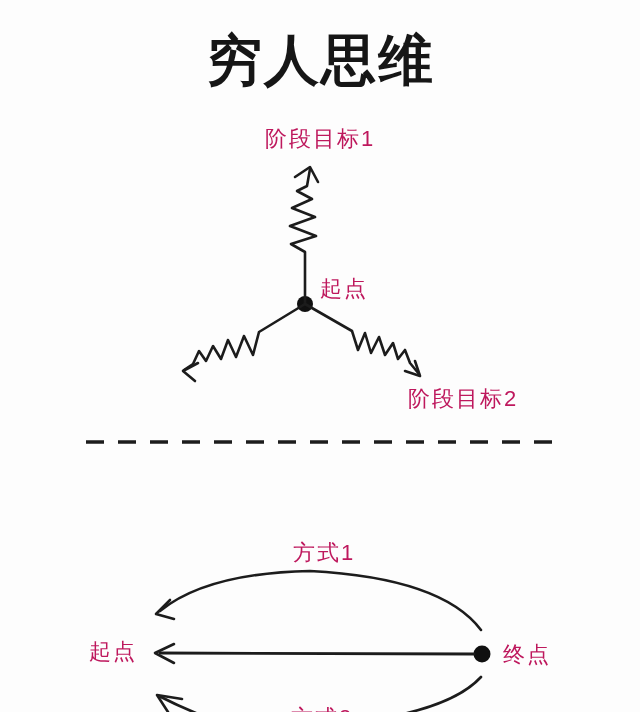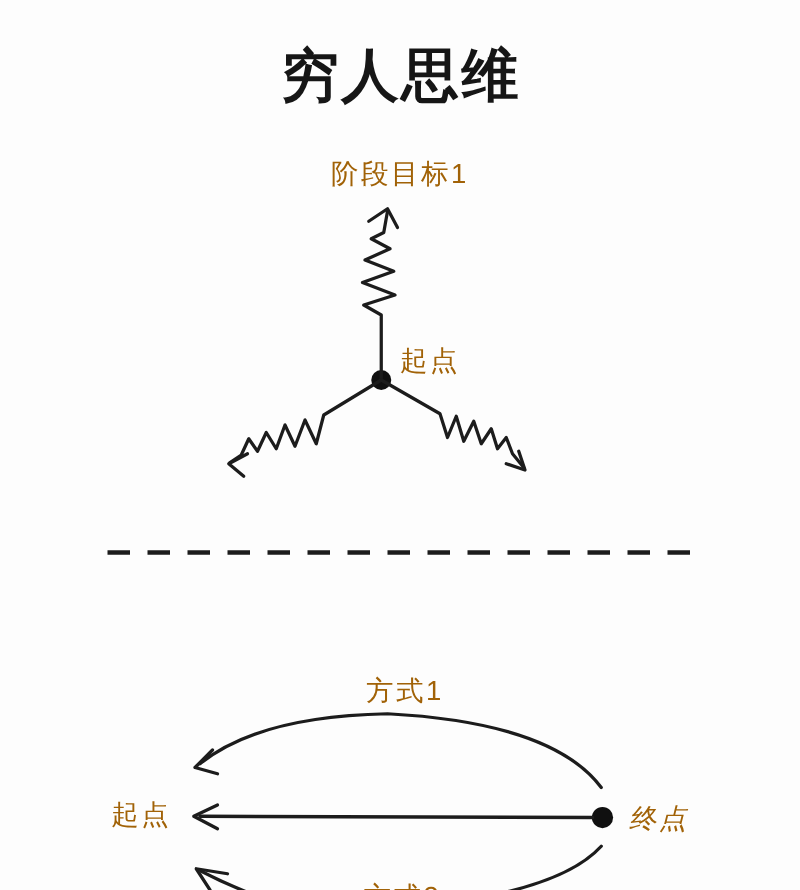--- a/index.html
+++ b/index.html
@@ -19,30 +19,30 @@
     left: 0; top: 0;
     width: 640px; height: 712px;
   }
   .label {
     position: absolute;
     color: #1f1f1f;
     white-space: nowrap;
     transform: translate(-50%, -50%);
   }
   .section-title {
-    font-size: 46px;
+    font-size: 55px;
     font-weight: 700;
     letter-spacing: 2px;
     color: #161616;
     text-align: center;
   }
   .node-label {
     font-size: 22px;
     letter-spacing: 2px;
-    color: #a16207;
+    color: #be185d;
   }
   .clipped-bottom {
     transform: translateX(-50%); 
   }
 </style>
 </head>
 <body>
 
 <div id="canvas">
 
@@ -90,24 +90,25 @@
     </g>
   </svg>
 
   <div class="label section-title" style="left:321px; top:61px;">穷人思维</div>
 
   <div class="label node-label" style="left:320px; top:139px;">阶段目标1</div>
 
   <div class="label node-label" style="left:344px; top:289px;">起点</div>
 
 
+  <div class="label node-label" style="left:463px; top:399px;">阶段目标2</div>
 
 
   <div class="label node-label" style="left:324px; top:553px;">方式1</div>
 
 
   <div class="label node-label" style="left:113px; top:652px;">起点</div>
 
-  <div class="label node-label" style="left:527px; top:655px;font-style:italic;">终点</div>
+  <div class="label node-label" style="left:527px; top:655px;">终点</div>
 
   <div class="label node-label clipped-bottom" style="left:322px; top:703px;">方式3</div>
 
 </div>
 
 </body></html>

